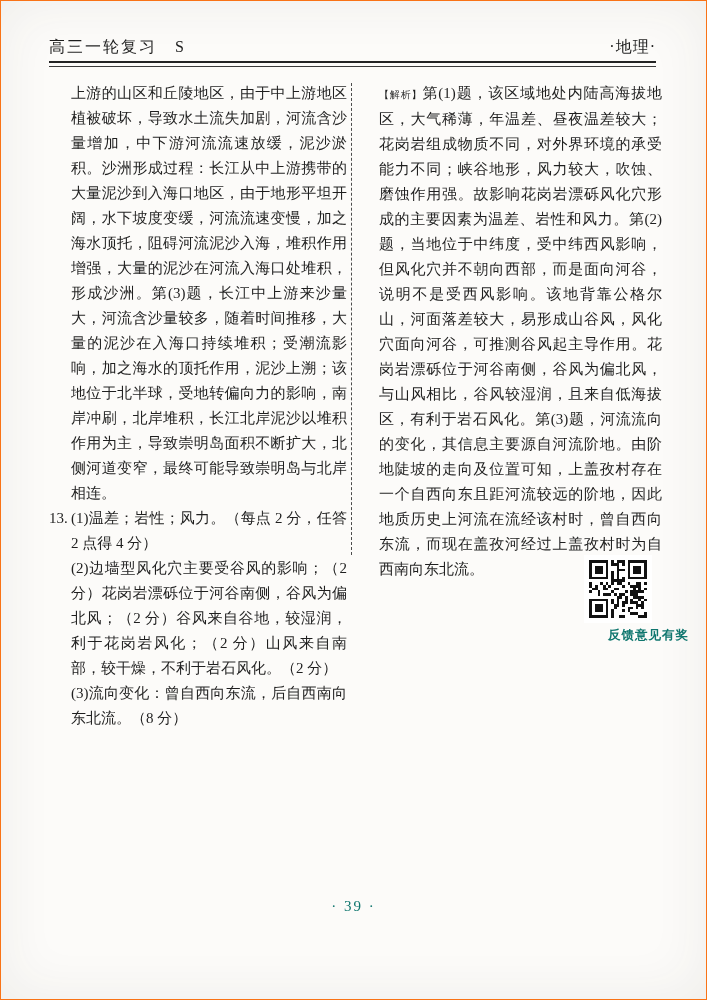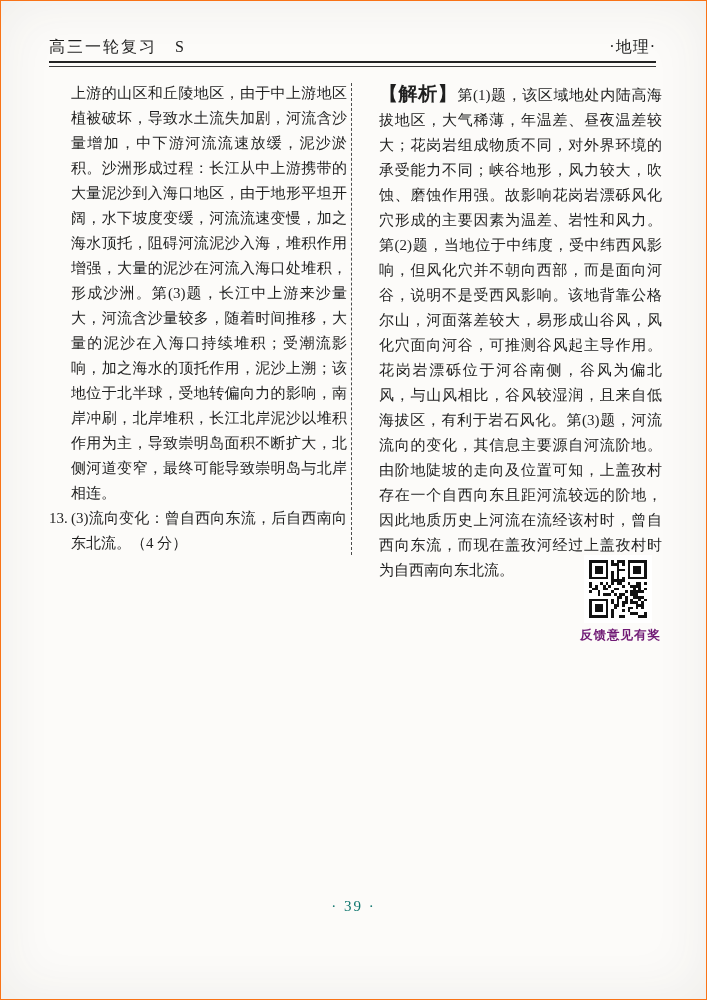--- a/index.html
+++ b/index.html
@@ -51,35 +51,35 @@
     text-align:justify;text-justify:inter-ideograph;
     color:#1f1f1f;
   }
   .hang{padding-left:22px;}
   .list-item{position:relative;padding-left:22px;}
   .list-item .num{
     position:absolute;left:0;top:0;
     font-size:15px;line-height:25px;color:#1f1f1f;
   }
   .bold-label{
-    font-weight:bold;
+    font-weight:normal;
     font-family:"Liberation Sans","DejaVu Sans",sans-serif;
-    font-size:19px;
+    font-size:10px;
   }
   
   .qr-block{
     position:absolute;left:579px;top:554px;width:76px;
     text-align:center;
   }
   .qr-block svg{display:block;margin:0 auto;}
   .qr-caption{
     margin-top:4px;
     font-family:"Liberation Sans","DejaVu Sans",sans-serif;
-    font-weight:bold;font-size:12.5px;color:#701a75;
-    letter-spacing:1px;white-space:nowrap;
+    font-weight:bold;font-size:12.5px;color:#0f766e;
+    letter-spacing:1px;white-space:nowrap;margin-left:28px;
   }
   
   .footer{
     position:absolute;top:897px;left:0;width:100%;
     text-align:center;font-size:15px;color:#0f766e;
     letter-spacing:2px;
   }
 </style>
 </head>
 <body>
@@ -91,21 +91,23 @@
     <span class="right">·地理·</span>
   </div>
   <div class="double-rule"></div>
 
   <div class="content">
 
     <div class="col-left">
       <p class="body-text hang">上游的山区和丘陵地区，由于中上游地区植被破坏，导致水土流失加剧，河流含沙量增加，中下游河流流速放缓，泥沙淤积。沙洲形成过程：长江从中上游携带的大量泥沙到入海口地区，由于地形平坦开阔，水下坡度变缓，河流流速变慢，加之海水顶托，阻碍河流泥沙入海，堆积作用增强，大量的泥沙在河流入海口处堆积，形成沙洲。第(3)题，长江中上游来沙量大，河流含沙量较多，随着时间推移，大量的泥沙在入海口持续堆积；受潮流影响，加之海水的顶托作用，泥沙上溯；该地位于北半球，受地转偏向力的影响，南岸冲刷，北岸堆积，长江北岸泥沙以堆积作用为主，导致崇明岛面积不断扩大，北侧河道变窄，最终可能导致崇明岛与北岸相连。</p>
       <div class="list-item">
         <span class="num">13.</span>
-        <p class="body-text">(3)流向变化：曾自西向东流，后自西南向东北流。（4 分）</p>
+        <p class="body-text">(1)温差；岩性；风力。（每点 2 分，任答 2 点得 4 分）</p>
+        <p class="body-text">(2)边墙型风化穴主要受谷风的影响；（2 分）花岗岩漂砾位于河谷南侧，谷风为偏北风；（2 分）谷风来自谷地，较湿润，利于花岗岩风化；（2 分）山风来自南部，较干燥，不利于岩石风化。（2 分）</p>
+        <p class="body-text">(3)流向变化：曾自西向东流，后自西南向东北流。（8 分）</p>
       </div>
     </div>
 
     <div class="col-divider"></div>
 
     <div class="col-right">
       <p class="body-text"><b class="bold-label">【解析】</b><span>第(1)题，该区域地处内陆高海拔地区，大气稀薄，年温差、昼夜温差较大；花岗岩组成物质不同，对外界环境的承受能力不同；峡谷地形，风力较大，吹蚀、磨蚀作用强。故影响花岗岩漂砾风化穴形成的主要因素为温差、岩性和风力。第(2)题，当地位于中纬度，受中纬西风影响，但风化穴并不朝向西部，而是面向河谷，说明不是受西风影响。该地背靠公格尔山，河面落差较大，易形成山谷风，风化穴面向河谷，可推测谷风起主导作用。花岗岩漂砾位于河谷南侧，谷风为偏北风，与山风相比，谷风较湿润，且来自低海拔区，有利于岩石风化。第(3)题，河流流向的变化，其信息主要源自河流阶地。由阶地陡坡的走向及位置可知，上盖孜村存在一个自西向东且距河流较远的阶地，因此地质历史上河流在流经该村时，曾自西向东流，而现在盖孜河经过上盖孜村时为自西南向东北流。</span></p>
     </div>
 
   </div>

